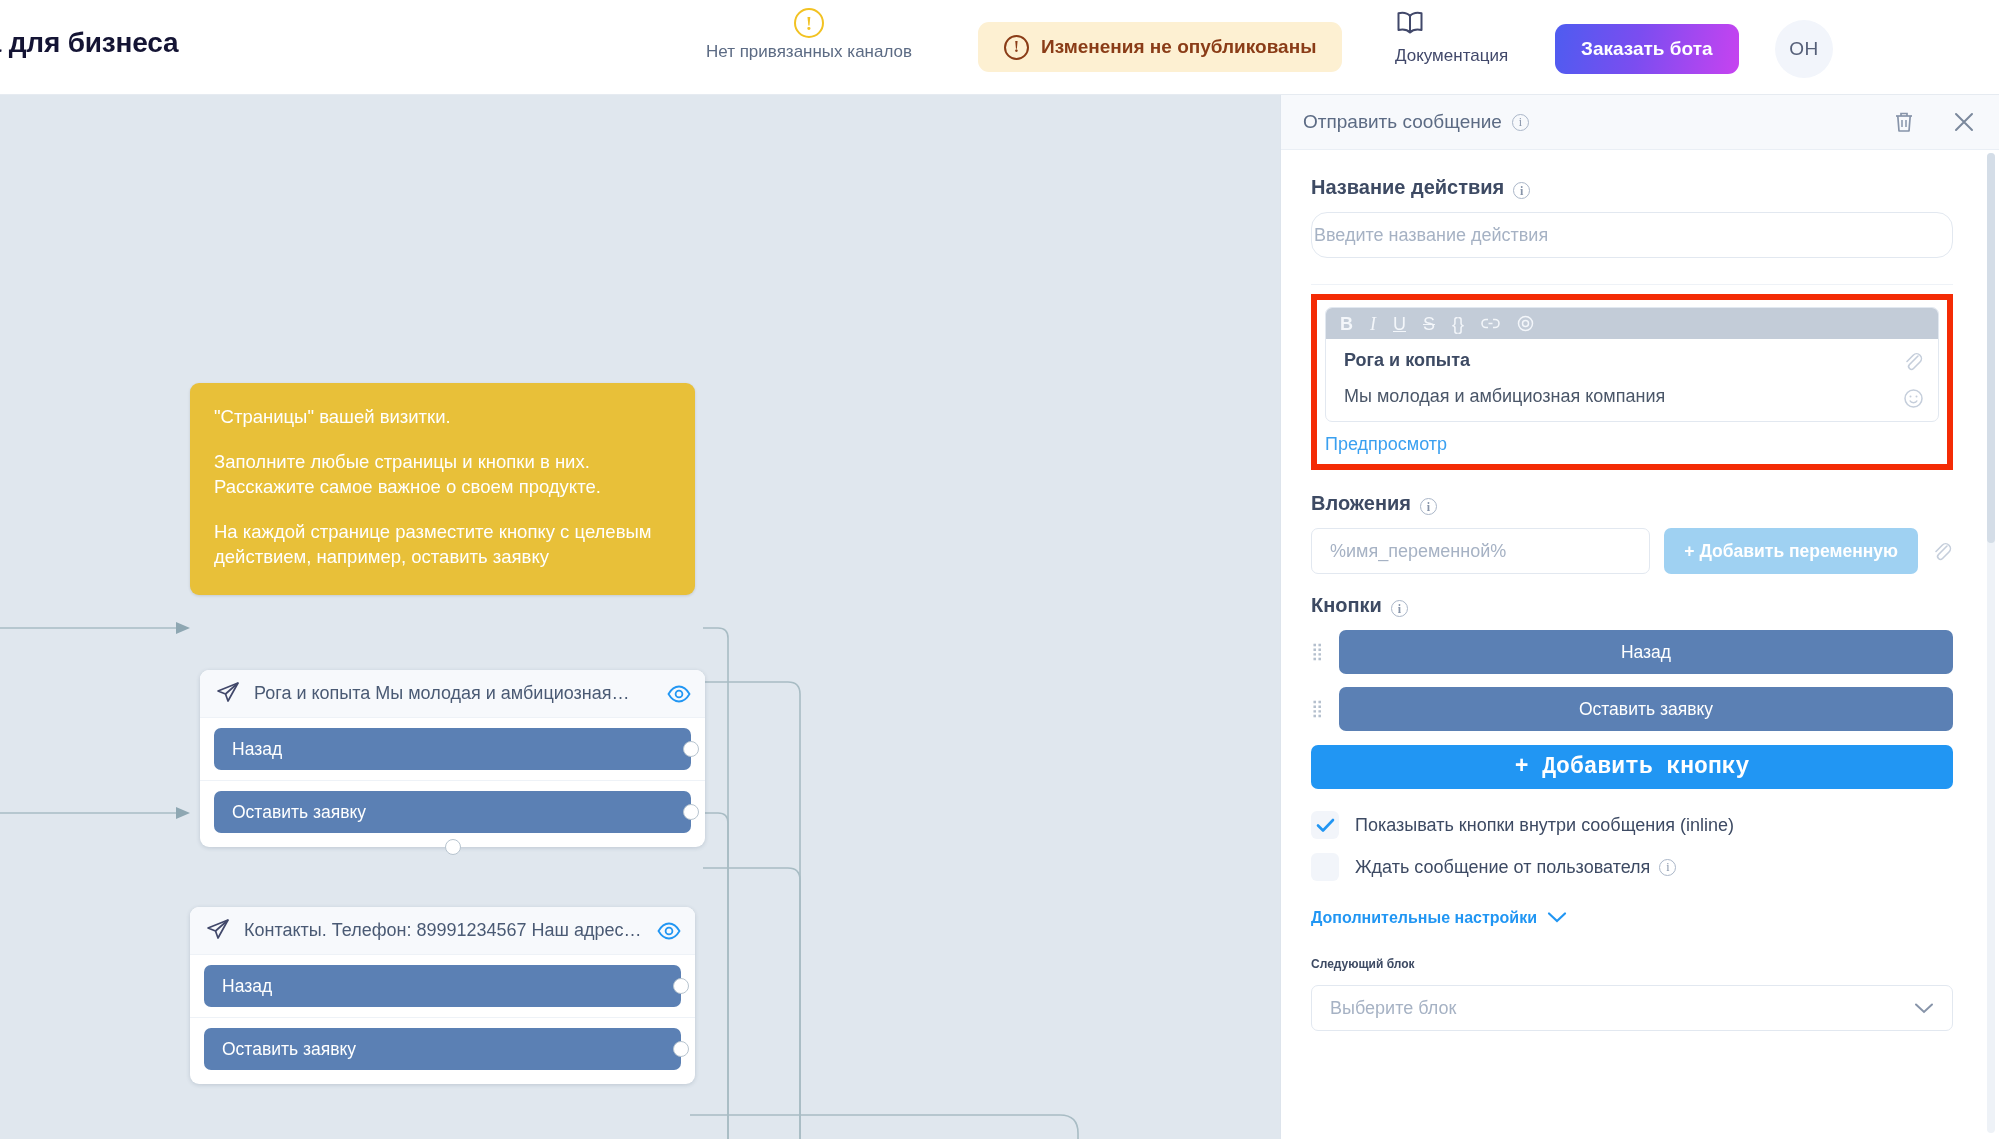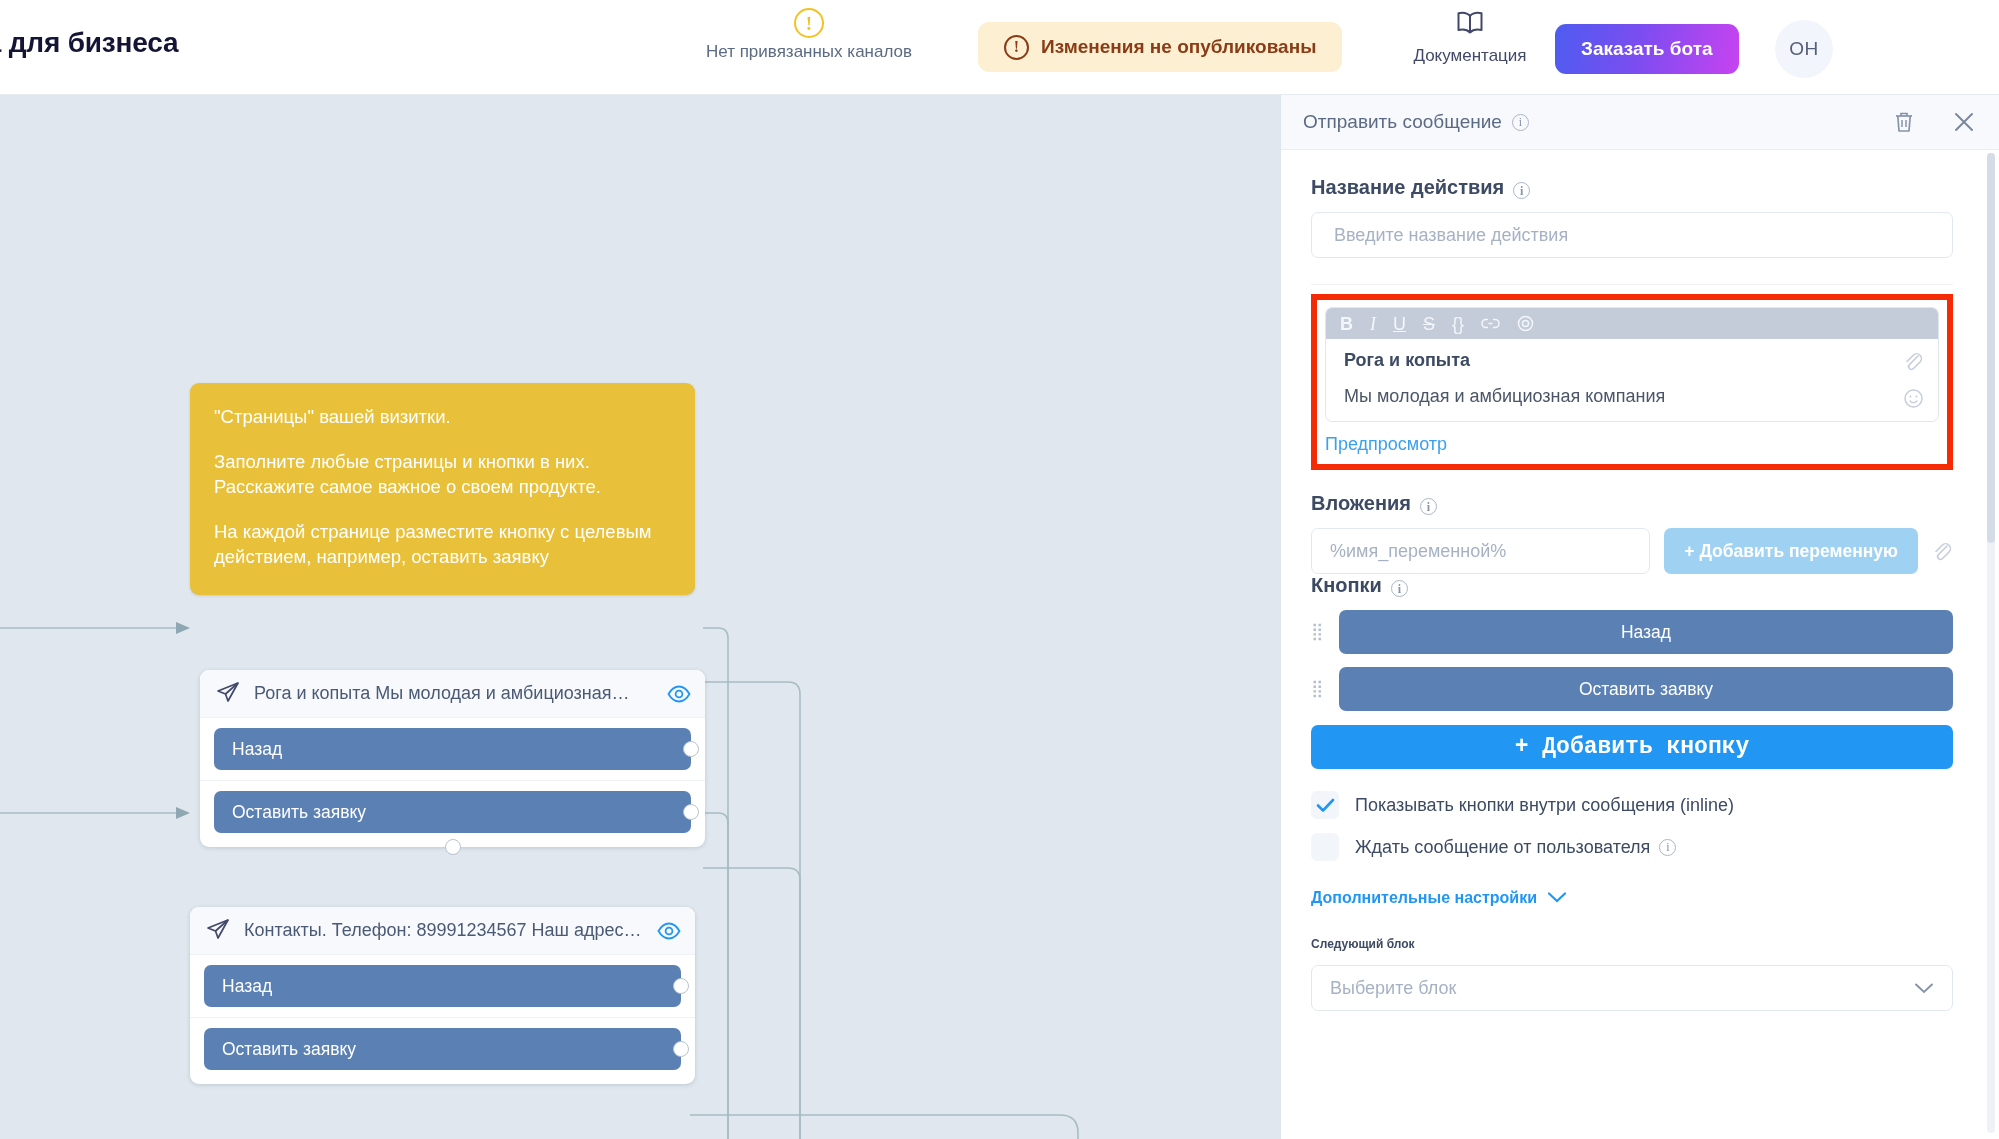--- a/index.html
+++ b/index.html
@@ -49,21 +49,21 @@
     border: 2px solid #8a3c17; color: #8a3c17;
     display: flex; align-items: center; justify-content: center;
     font-size: 16px; font-weight: bold; line-height: 1;
     font-family: "Liberation Serif", serif; flex-shrink: 0;
   }
   .banner-text { font-size: 19px; font-weight: bold; color: #8a3c17; white-space: nowrap; }
 
   .tb-docs {
     position: absolute; left: 1395px; top: 10px;
     width: 150px; display: flex; flex-direction: column;
-    align-items: center; gap: 6px; cursor: pointer;
+    align-items: flex-start; gap: 6px; cursor: pointer;
   }
   .tb-docs-label { font-size: 17px; color: #41486a; white-space: nowrap; }
 
   .tb-order {
     position: absolute; left: 1555px; top: 24px;
     height: 50px; padding: 0 26px;
     background: linear-gradient(100deg, #4e5cf0 0%, #7b4df0 45%, #c743f0 100%);
     border-radius: 11px; border: none; cursor: pointer;
     display: flex; align-items: center; justify-content: center;
   }
@@ -174,21 +174,21 @@
   }
   .info-i {
     width: 17px; height: 17px; border-radius: 50%;
     border: 1.4px solid #aab6c8; color: #8794a9;
     font-size: 12px; line-height: 1; display: flex;
     align-items: center; justify-content: center;
     font-family: "Liberation Serif", serif; cursor: pointer; flex-shrink: 0;
   }
   .text-input {
     width: 100%; height: 46px; border: 1px solid #e2e8f0;
-    border-radius: 7px; padding: 0 22px;
+    border-radius: 16px; padding: 0 2px;
     font-size: 18px; color: #701a75; background: #fff;
     font-family: "Liberation Sans", sans-serif; outline: none;
   }
   .text-input::placeholder { color: #a6b2c4; }
 
   .sep { height: 1px; background: #eef2f7; margin: 26px 0 0 0; }
 
   
   .editor-wrap {
     margin-top: 9px; border: 6px solid #f42b05;
@@ -473,21 +473,21 @@
         <input class="attach-input" placeholder="%имя_переменной%" style="">
         <button class="btn-addvar">+ Добавить переменную</button>
         <span class="icon-btn">
           <svg width="21" height="21" viewBox="0 0 21 21" fill="none">
             <path d="M15 5 L6.5 13.5 A2.8 2.8 0 0 0 10.5 17.5 L17 11 A4.8 4.8 0 0 0 10.2 4.2 L4 10.5" stroke="#c5cedb" stroke-width="1.6" fill="none" stroke-linecap="round"></path>
           </svg>
         </span>
       </div>
 
       
-      <div class="field-label" style="">
+      <div class="field-label" style="margin-top:20px">
         <span>Кнопки</span>
         <span class="info-i">i</span>
       </div>
 
       <div class="btn-row">
         <span class="drag-handle">⣿</span>
         <button class="panel-btn">Назад</button>
       </div>
       <div class="btn-row">
         <span class="drag-handle">⣿</span>

